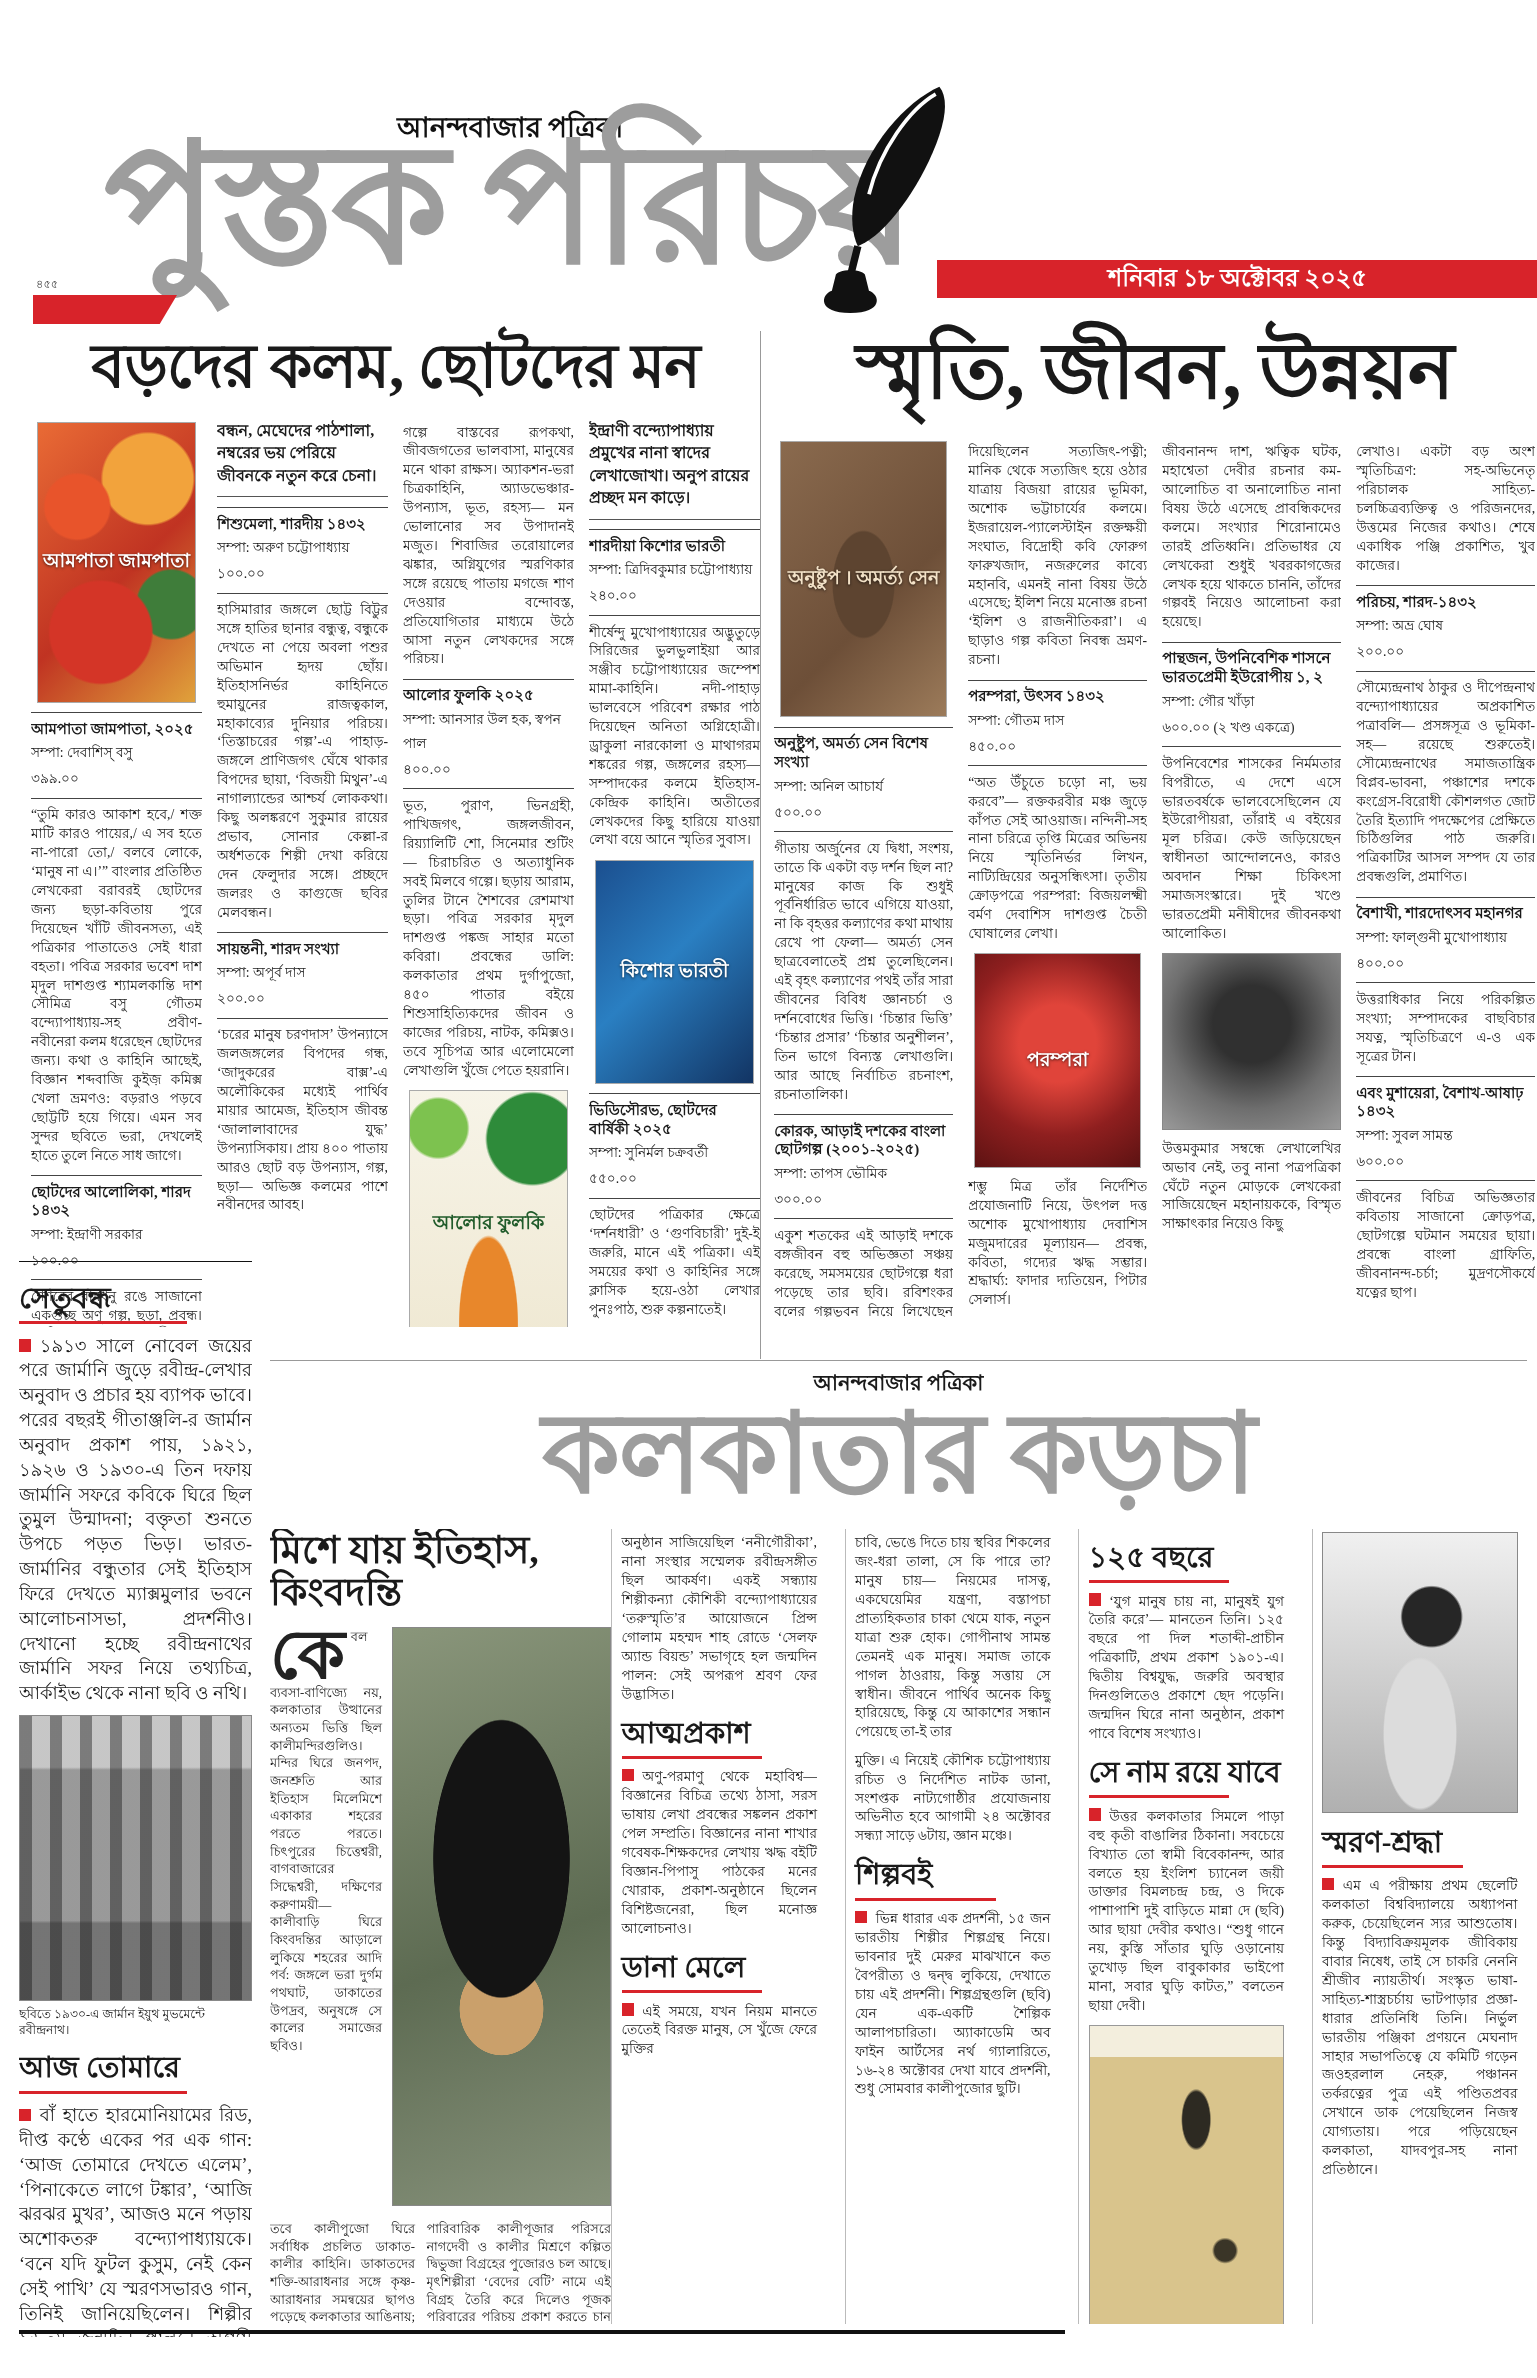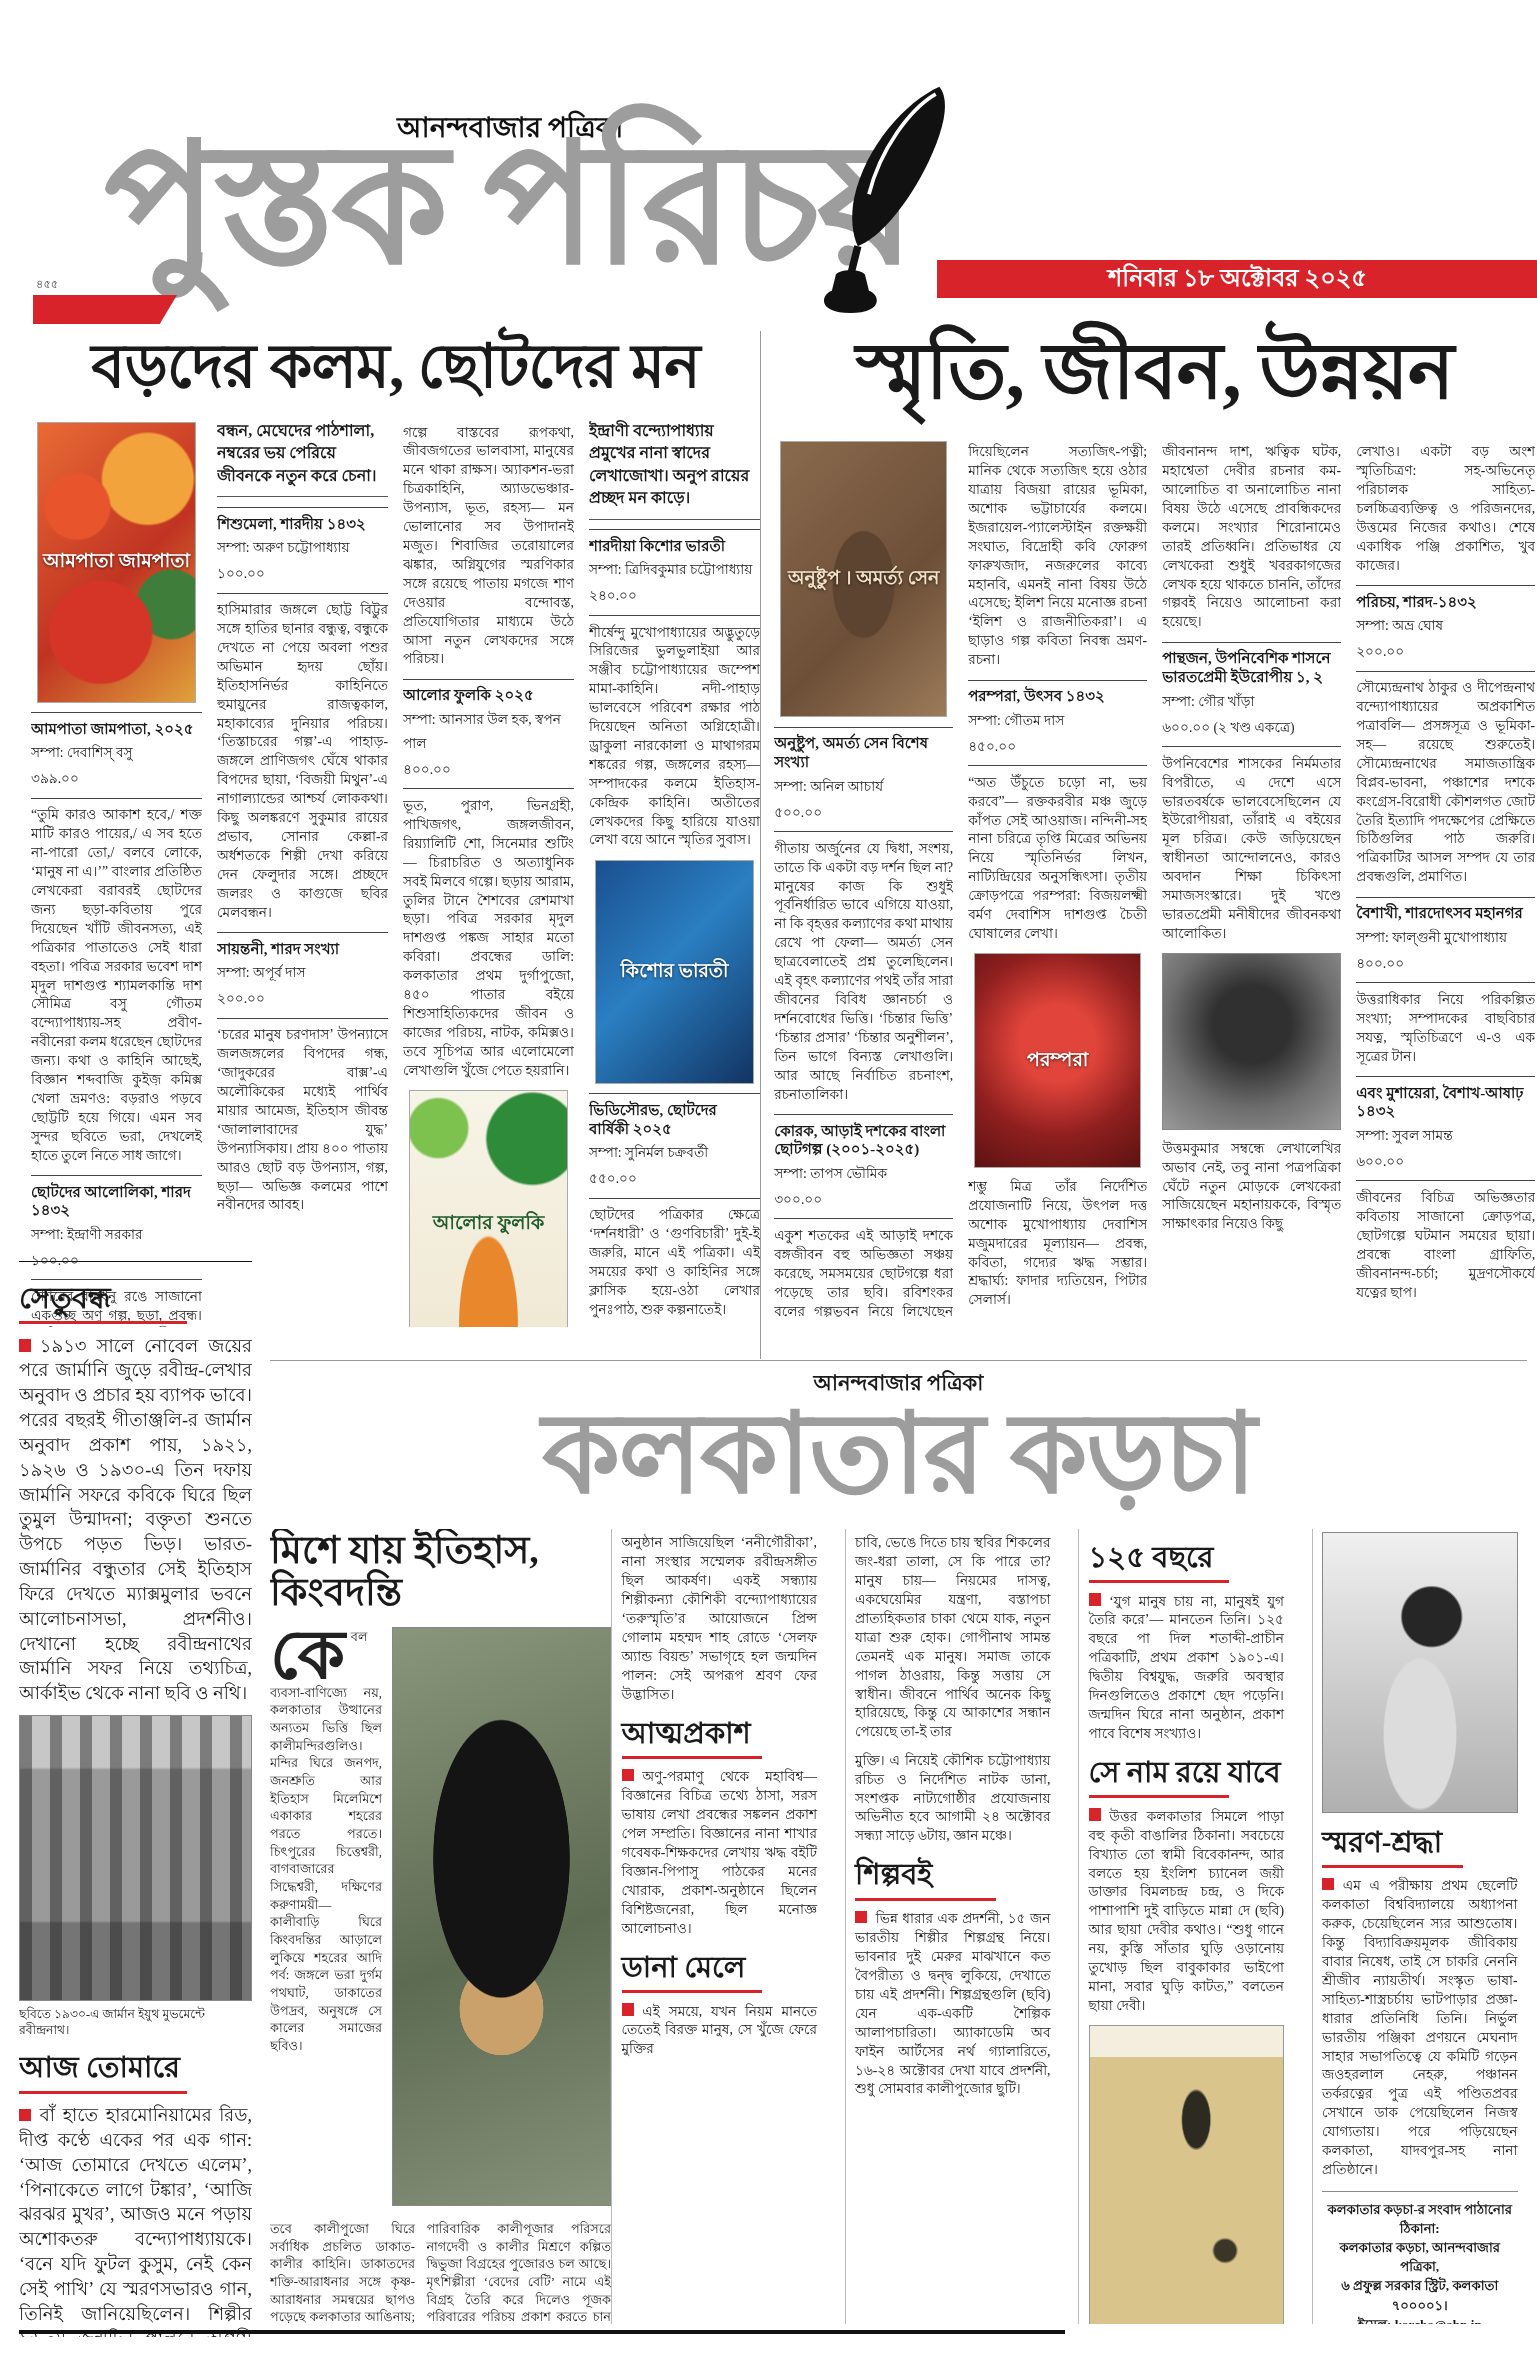--- a/index.html
+++ b/index.html
@@ -304,26 +304,20 @@
             <p class="body"><span class="sq"></span>উত্তর কলকাতার সিমলে পাড়া বহু কৃতী বাঙালির ঠিকানা। সবচেয়ে বিখ্যাত তো স্বামী বিবেকানন্দ, আর বলতে হয় ইংলিশ চ্যানেল জয়ী ডাক্তার বিমলচন্দ্র চন্দ্র, ও দিকে পাশাপাশি দুই বাড়িতে মান্না দে (ছবি) আর ছায়া দেবীর কথাও। “শুধু গানে নয়, কুস্তি সাঁতার ঘুড়ি ওড়ানোয় তুখোড় ছিল বাবুকাকার ভাইপো মানা, সবার ঘুড়ি কাটত,” বলতেন ছায়া দেবী।</p>
             <div class="art"></div>
           </div>
           <div class="col k-col">
             <div class="photo ph-tabla"></div>
             <div class="sec-wrap">
               <h3 class="sec">স্মরণ-শ্রদ্ধা</h3>
               <div class="sec-rule"></div>
             </div>
             <p class="body"><span class="sq"></span>এম এ পরীক্ষায় প্রথম ছেলেটি কলকাতা বিশ্ববিদ্যালয়ে অধ্যাপনা করুক, চেয়েছিলেন স্যর আশুতোষ। কিন্তু বিদ্যাবিক্রয়মূলক জীবিকায় বাবার নিষেধ, তাই সে চাকরি নেননি শ্রীজীব ন্যায়তীর্থ। সংস্কৃত ভাষা-সাহিত্য-শাস্ত্রচর্চায় ভাটপাড়ার প্রজ্ঞা-ধারার প্রতিনিধি তিনি। নির্ভুল ভারতীয় পঞ্জিকা প্রণয়নে মেঘনাদ সাহার সভাপতিত্বে যে কমিটি গড়েন জওহরলাল নেহরু, পঞ্চানন তর্করত্নের পুত্র এই পণ্ডিতপ্রবর সেখানে ডাক পেয়েছিলেন নিজস্ব যোগ্যতায়। পরে পড়িয়েছেন কলকাতা, যাদবপুর-সহ নানা প্রতিষ্ঠানে।</p>
-            <div class="footer-box">
-              <div>কলকাতার কড়চা-র সংবাদ পাঠানোর ঠিকানা:</div>
-              <div>কলকাতার কড়চা, আনন্দবাজার পত্রিকা,</div>
-              <div>৬ প্রফুল্ল সরকার স্ট্রিট, কলকাতা ৭০০০০১।</div>
-              <div>ইমেল: karcha@abp.in</div>
-            </div>
           </div>
         </div>
     </div>
   </div>
   <div class="bottom-rule"></div>
 
 </div>
 
 
 </body></html>

